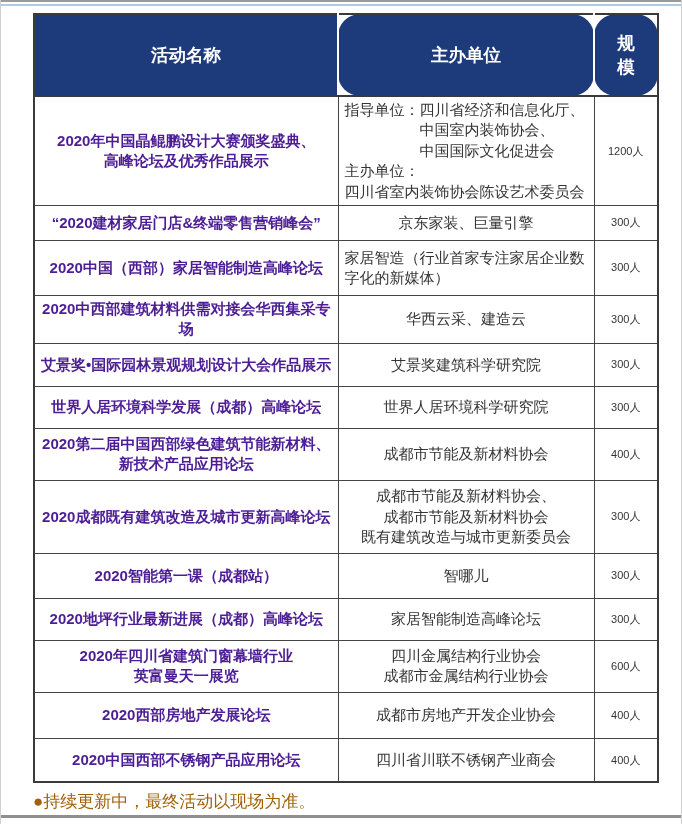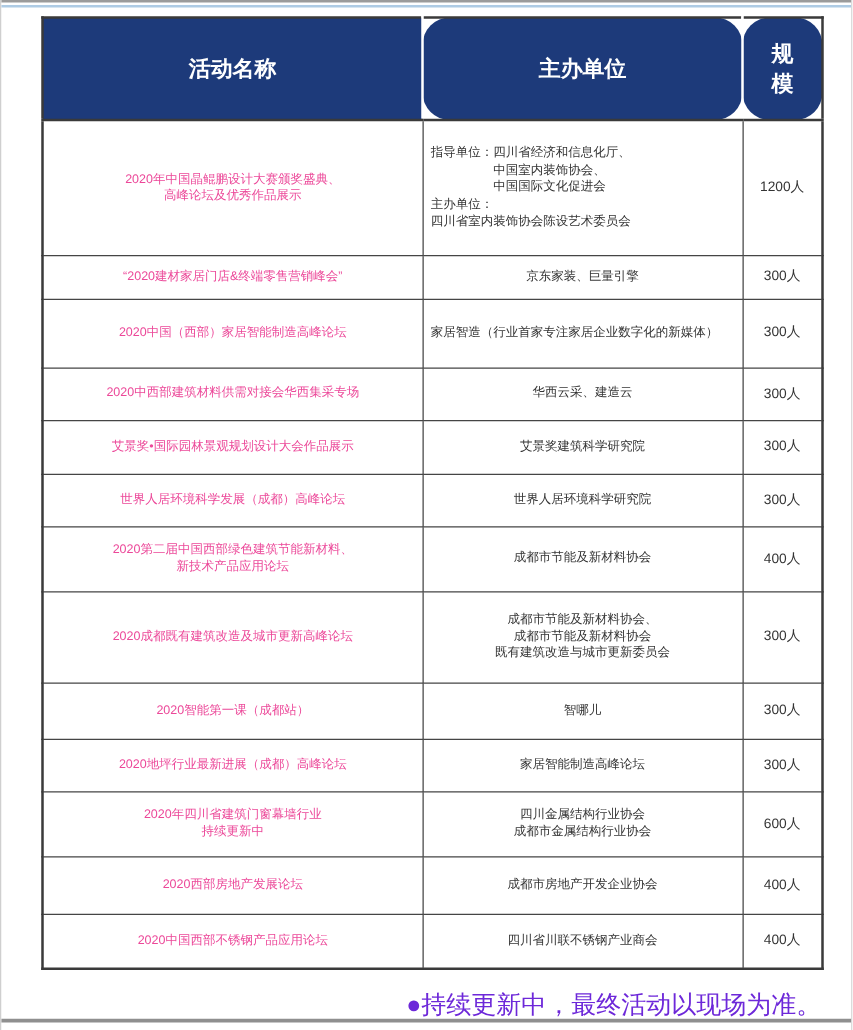--- a/index.html
+++ b/index.html
@@ -40,37 +40,36 @@
     font-size:17.5px;
     font-weight:bold;
     text-align:center;
     vertical-align:middle;
     padding:16px;
     border-bottom:2px solid #3a3a3a;
   }
   th + th{border-left:2px solid #ffffff;border-radius:22px;}
   td{
     border:1px solid var(--border_dark);
-    font-size:10px;
+    font-size:15px;
     text-align:center;
     vertical-align:middle;
     padding:3px 6px;
     white-space:pre-line;
     line-height:1.36;
     color:#343434;
     overflow:hidden;
   }
-  td.name{font-weight:normal;color:#ec4899;}
+  td.name{font-weight:bold;color:#4c1d95;}
   td.org-left{text-align:left;}
   td.scale{font-size:11px;}
   .footnote{
     position:absolute;top:790px;left:32px;width:624px;
-    text-align:right;
-    font-size:20px;
-    color:#6d28d9;
+    font-size:17px;
+    color:#a16207;
   }
 </style>
 </head>
 <body>
 
 <div class="page">
   <div class="rule-top-gray"></div>
   <div class="rule-top-blue"></div>
 
   <table class="events">
@@ -140,21 +139,21 @@
         <td class="org">智哪儿</td>
         <td class="scale">300人</td>
       </tr>
       <tr style="height:42px;">
         <td class="name">2020地坪行业最新进展（成都）高峰论坛</td>
         <td class="org">家居智能制造高峰论坛</td>
         <td class="scale">300人</td>
       </tr>
       <tr style="height:52px;">
         <td class="name">2020年四川省建筑门窗幕墙行业
-持续更新中</td>
+英富曼天一展览</td>
         <td class="org">四川金属结构行业协会
 成都市金属结构行业协会</td>
         <td class="scale">600人</td>
       </tr>
       <tr style="height:46px;">
         <td class="name">2020西部房地产发展论坛</td>
         <td class="org">成都市房地产开发企业协会</td>
         <td class="scale">400人</td>
       </tr>
       <tr style="height:44px;">

